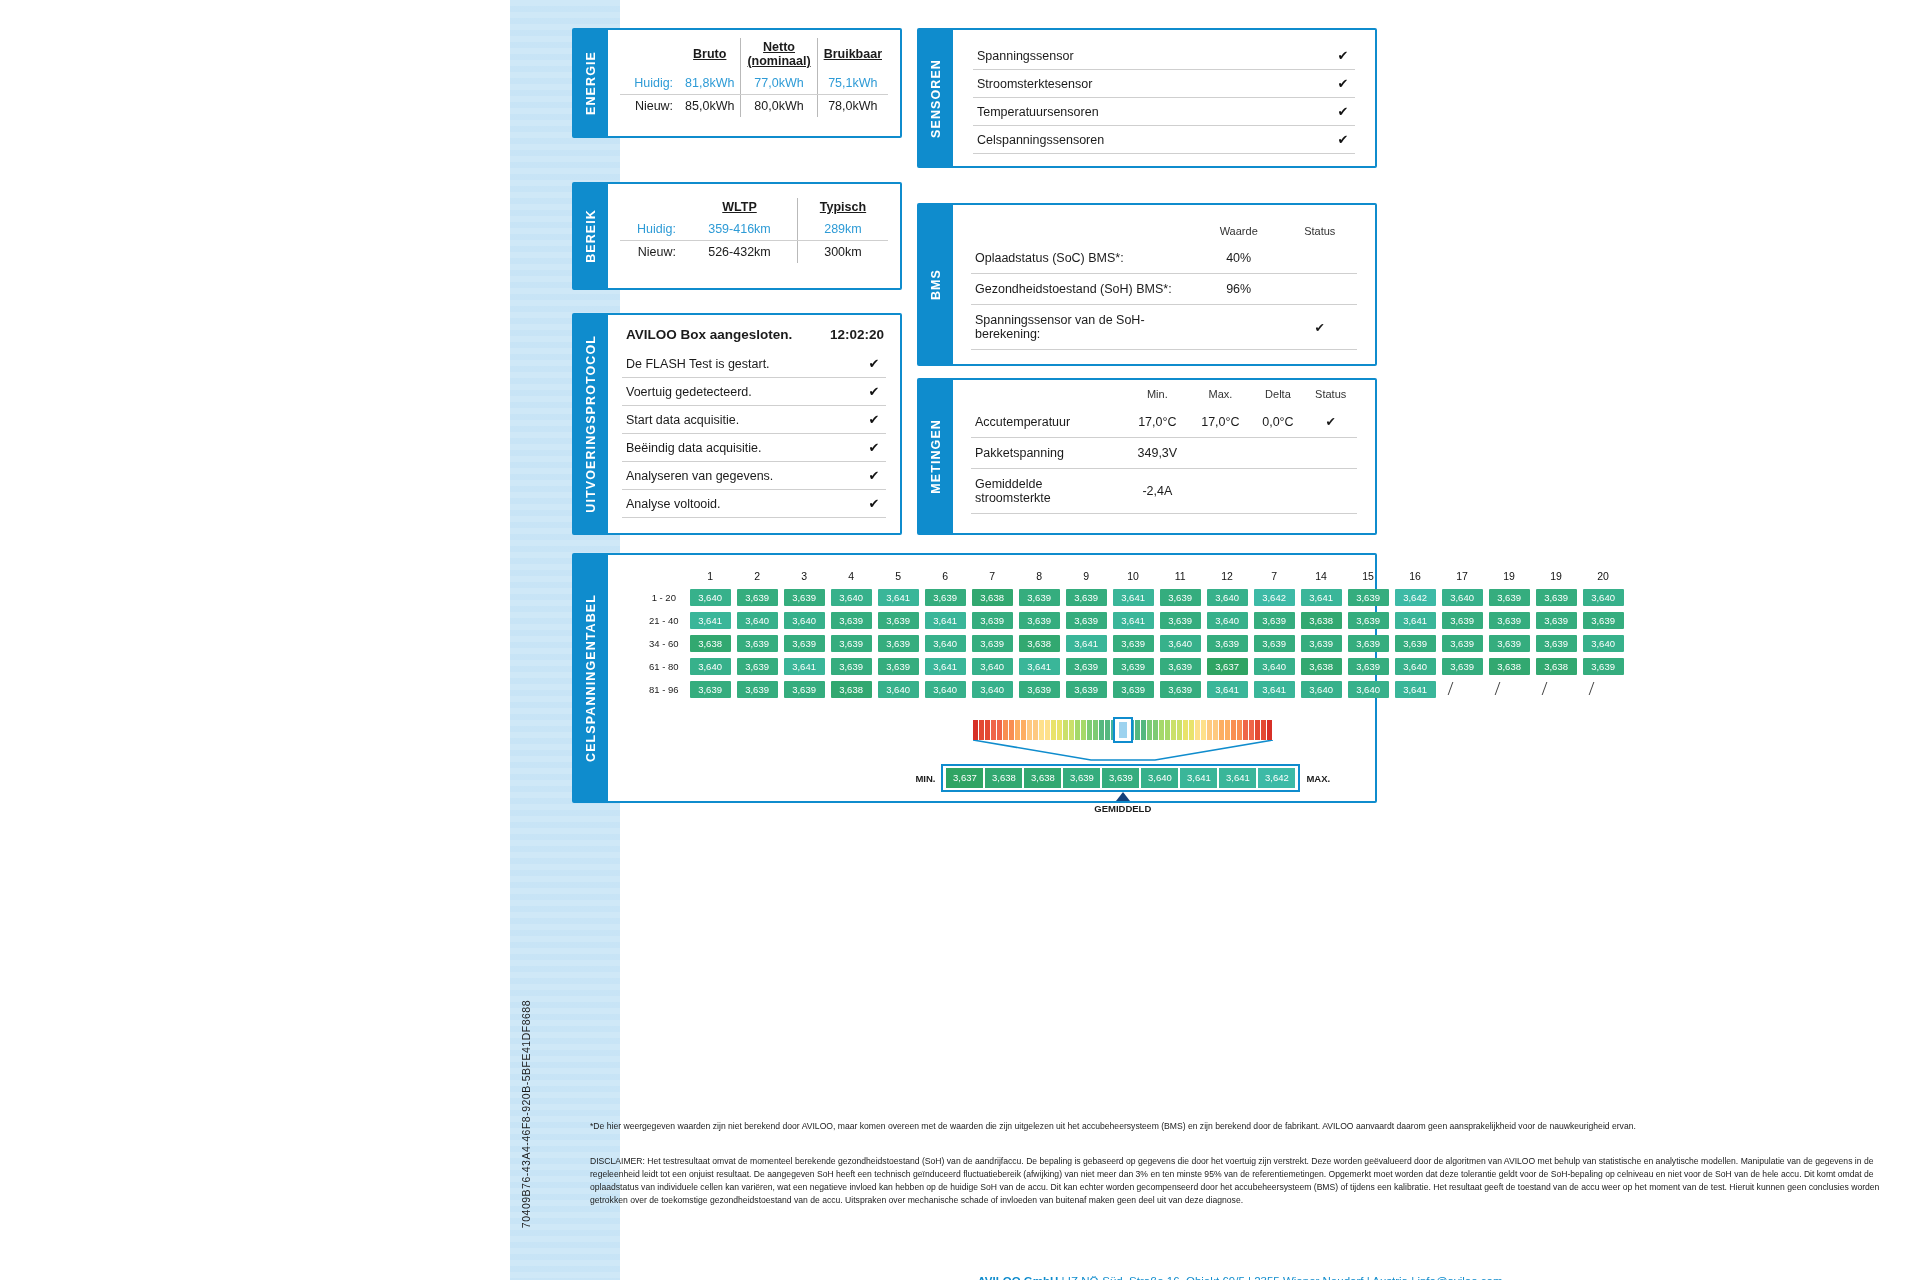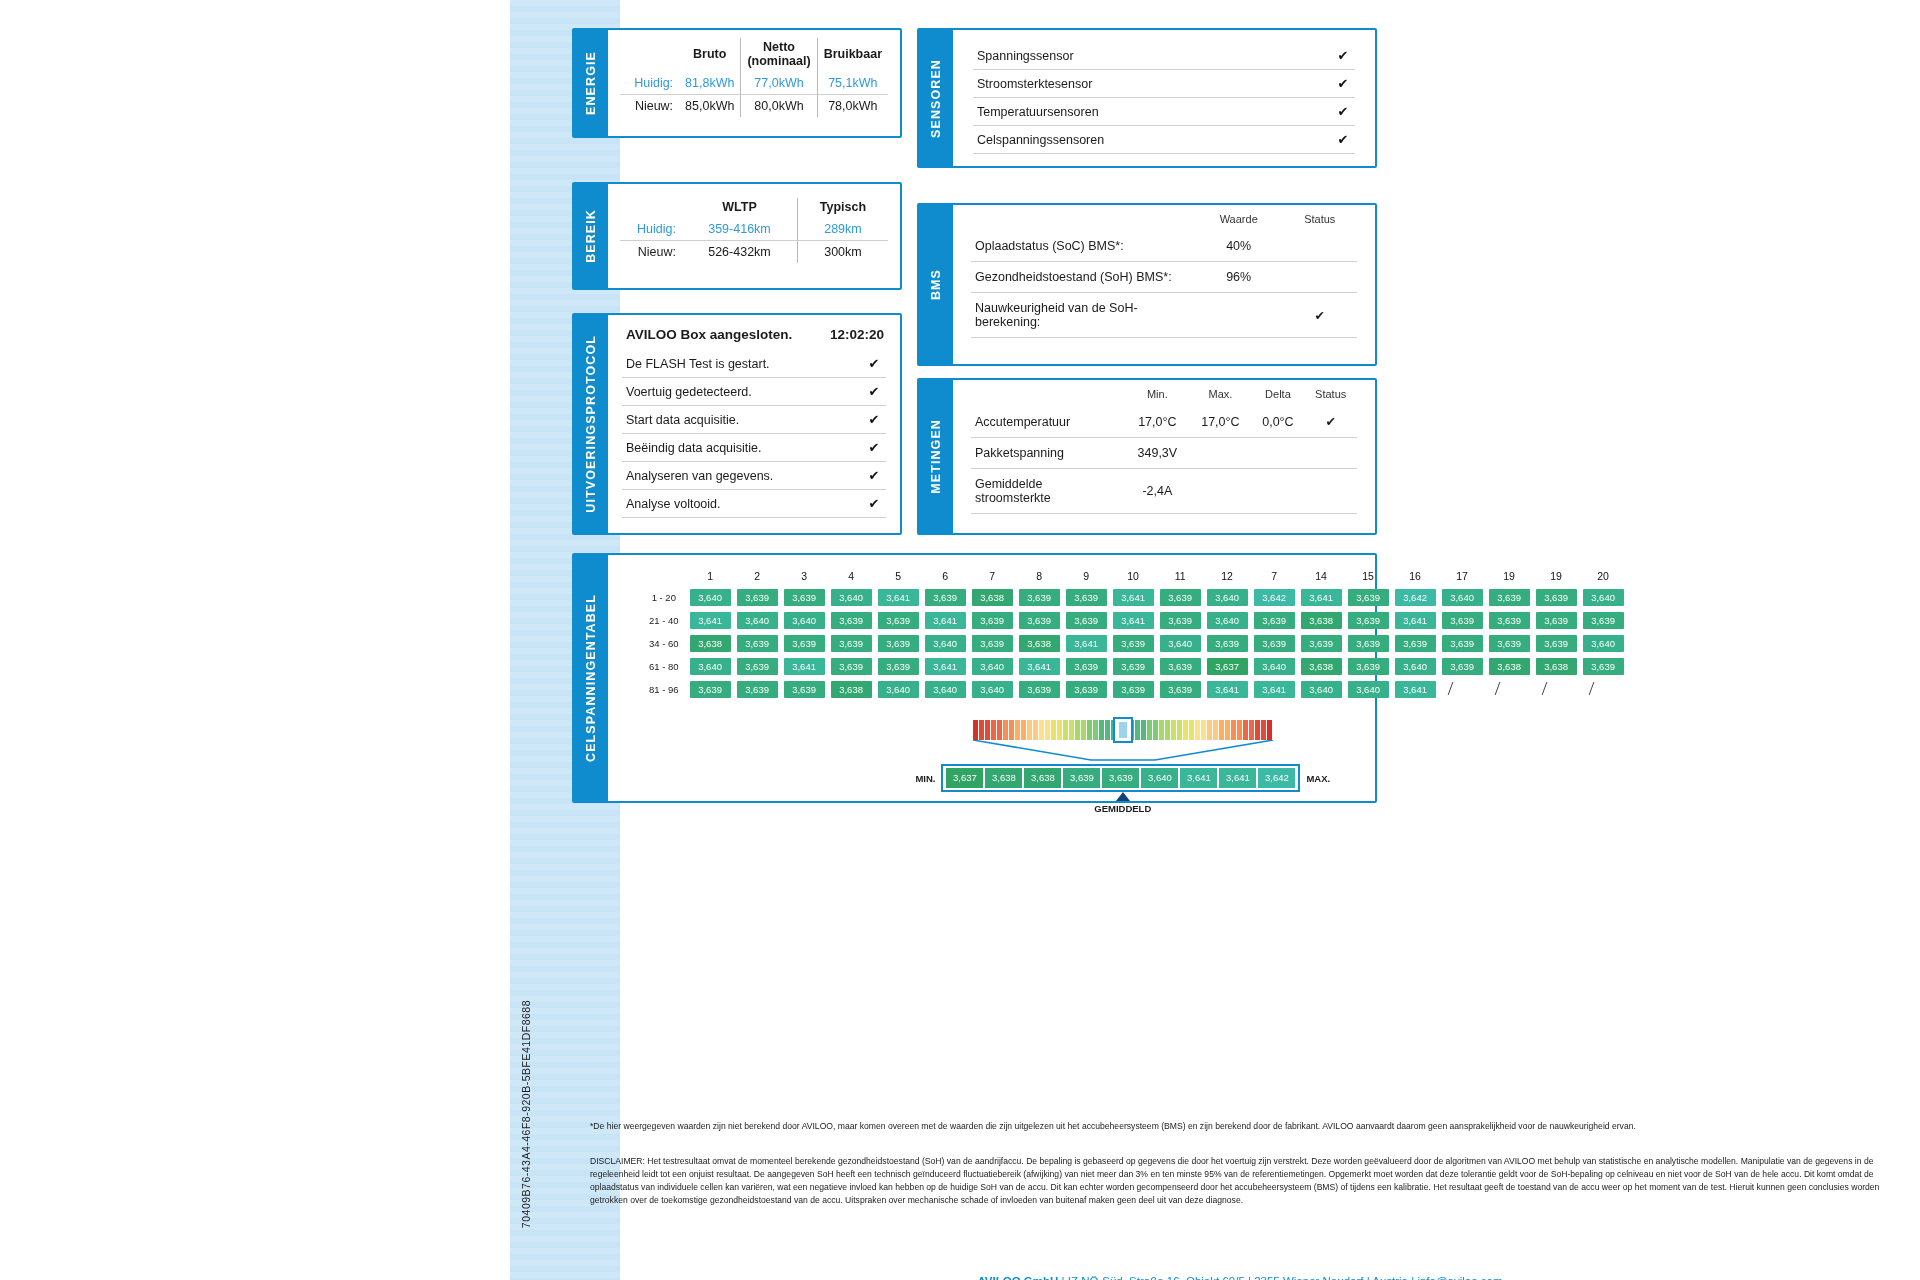--- a/index.html
+++ b/index.html
@@ -38,21 +38,21 @@
   .card .tab span {
     writing-mode:vertical-rl; transform:rotate(180deg);
     font-size:12.5px; font-weight:bold; letter-spacing:1.1px;
   }
   .card .body { flex:1; padding:10px 16px; position:relative; }
 
   table.t { width:100%; border-collapse:collapse; }
   table.t td, table.t th { font-size:12.5px; }
 
   
-  .kv-head td { text-align:center; font-size:12.5px; font-weight:bold; padding:2px 6px 4px; }
+  .kv-head td { text-align:center; font-size:12.5px; font-weight:bold; padding:2px 6px 4px;text-decoration:underline; }
   .kv-row td { padding:4px 6px; font-size:12.5px; text-align:center; white-space:nowrap;}
   .kv-row td.lbl { text-align:right; font-weight:normal; }
   .cur { color:#2e9bd6; }
   .vline { border-left:1px solid #b9b9b9; }
   .hline td { border-bottom:1px solid #cfcfcf; }
 
   
   .lrow {
     display:flex; align-items:center; justify-content:space-between;
     border-bottom:1px solid #cfcfcf; padding:6px 2px 6px 4px; font-size:12.5px;
@@ -234,40 +234,40 @@
       <span>Celspanningssensoren</span>
       <span class="chk">✔</span>
     </div>
   </div>
 </div>
 
 <div class="card" style="left:917px; top:203px; width:460px; height:163px;">
   <div class="tab">
       <span>BMS</span>
     </div>
-  <div class="body" style="padding:6px 18px;">
+  <div class="body" style="padding:18px 18px;">
     <table class="grid">
       <tbody>
           <tr>
         <th style="width:58%;"></th>
         <th>Waarde</th>
         <th>Status</th>
       </tr>
       <tr>
         <td class="name">Oplaadstatus (SoC) BMS*:</td>
         <td class="c">40%</td>
         <td class="c"></td>
       </tr>
       <tr>
         <td class="name">Gezondheidstoestand (SoH) BMS*:</td>
         <td class="c">96%</td>
         <td class="c"></td>
       </tr>
       <tr>
-        <td class="name">Nauwkeurigheid van de SoH-berekening:</td>
+        <td class="name">Spanningssensor van de SoH-berekening:</td>
         <td class="c"></td>
         <td class="c">✔</td>
       </tr>
     </tbody>
       </table>
   </div>
 </div>
 
 <div class="card" style="left:917px; top:378px; width:460px; height:157px;">
   <div class="tab">

